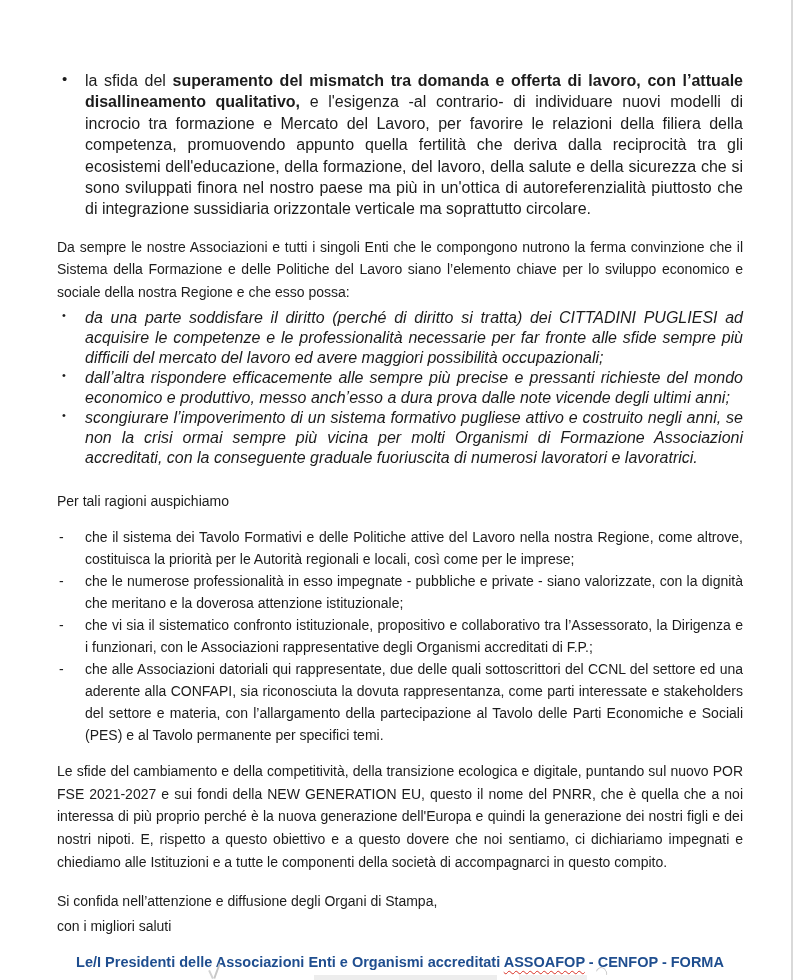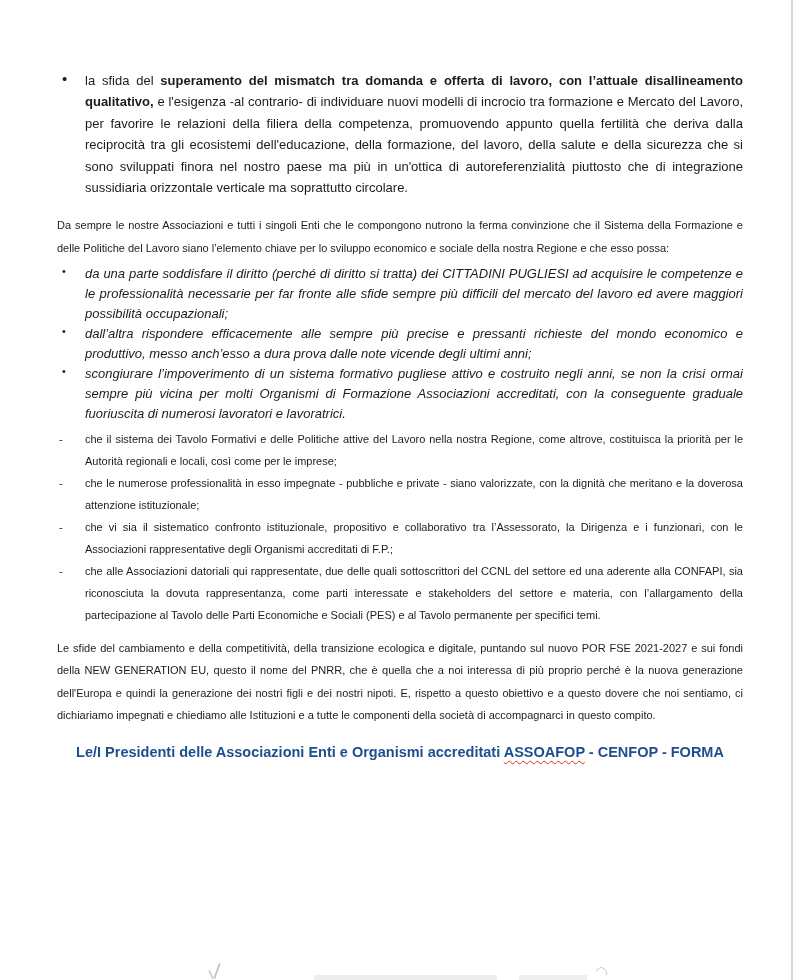--- a/index.html
+++ b/index.html
@@ -15,22 +15,22 @@
   .edge-right {
     position: absolute;
     top: 0;
     right: 3px;
     width: 2px;
     height: 100%;
     background: #d9d9d9;
   }
   .content { padding: 70px 53px 0 57px; }
 
-  .small { font-size: 13px; line-height: 21.4px; text-align: justify; }
-  .large { font-size: 11px; line-height: 22.6px; text-align: justify; }
+  .small { font-size: 16px; line-height: 21.4px; text-align: justify; }
+  .large { font-size: 14px; line-height: 22.6px; text-align: justify; }
 
   .li { display: flex; }
   .marker {
     flex: 0 0 28px;
     width: 28px;
     text-align: left;
     padding-left: 5px;
     box-sizing: border-box;
   }
   .li .body { flex: 1 1 auto; }
@@ -121,20 +121,21 @@
       <div class="li">
         <span class="marker">•</span>
         <div class="body small">dall’altra rispondere efficacemente alle sempre più precise e pressanti richieste del mondo economico e produttivo, messo anch’esso a dura prova dalle note vicende degli ultimi anni;</div>
       </div>
       <div class="li">
         <span class="marker">•</span>
         <div class="body small">scongiurare  l’impoverimento di un sistema formativo pugliese attivo e costruito negli anni, se non la crisi ormai sempre più vicina per molti Organismi di Formazione Associazioni accreditati, con la conseguente graduale fuoriuscita di numerosi lavoratori e lavoratrici.</div>
       </div>
     </div>
 
+    <p class="large per-tali">Per tali ragioni auspichiamo</p>
 
     <div class="dash-list">
       <div class="li">
         <span class="marker large">-</span>
         <div class="body large">che il sistema dei Tavolo Formativi e delle Politiche attive del Lavoro nella nostra Regione, come altrove, costituisca la priorità per le Autorità regionali e locali, così come per le imprese;</div>
       </div>
       <div class="li">
         <span class="marker large">-</span>
         <div class="body large">che le numerose professionalità in esso impegnate - pubbliche e private - siano valorizzate, con la dignità che meritano e la doverosa attenzione istituzionale;</div>
       </div>
@@ -144,20 +145,22 @@
       </div>
       <div class="li">
         <span class="marker large">-</span>
         <div class="body large">che alle Associazioni datoriali qui rappresentate, due delle quali sottoscrittori del CCNL del settore ed una aderente alla CONFAPI, sia riconosciuta la dovuta rappresentanza, come parti interessate e stakeholders del settore e materia, con l’allargamento della partecipazione al Tavolo delle Parti Economiche e Sociali (PES) e al Tavolo permanente per specifici temi.</div>
       </div>
     </div>
 
     <p class="large para-sfide">Le sfide del cambiamento e della competitività, della transizione ecologica e digitale,  puntando sul nuovo POR FSE 2021-2027 e sui fondi della NEW GENERATION EU, questo il nome del PNRR, che è quella che a noi interessa di più proprio perché è la nuova generazione dell'Europa e quindi la generazione dei nostri figli e dei nostri nipoti. E, rispetto a questo obiettivo e a questo dovere che noi sentiamo, ci dichiariamo impegnati e chiediamo alle Istituzioni e a tutte le componenti della società di accompagnarci in questo compito.</p>
 
     <div class="large closing">
+      <div>Si confida nell’attenzione e diffusione degli Organi di Stampa,</div>
+      <div>con i migliori saluti</div>
     </div>
 
     <div class="footer">
       <div><span>Le/I Presidenti delle Associazioni Enti e Organismi accreditati </span><span class="squiggle">ASSOAFOP</span><span> - CENFOP - FORMA</span></div>
 
     </div>
 
   </div>
 
   <div class="sig-stroke1"></div>

